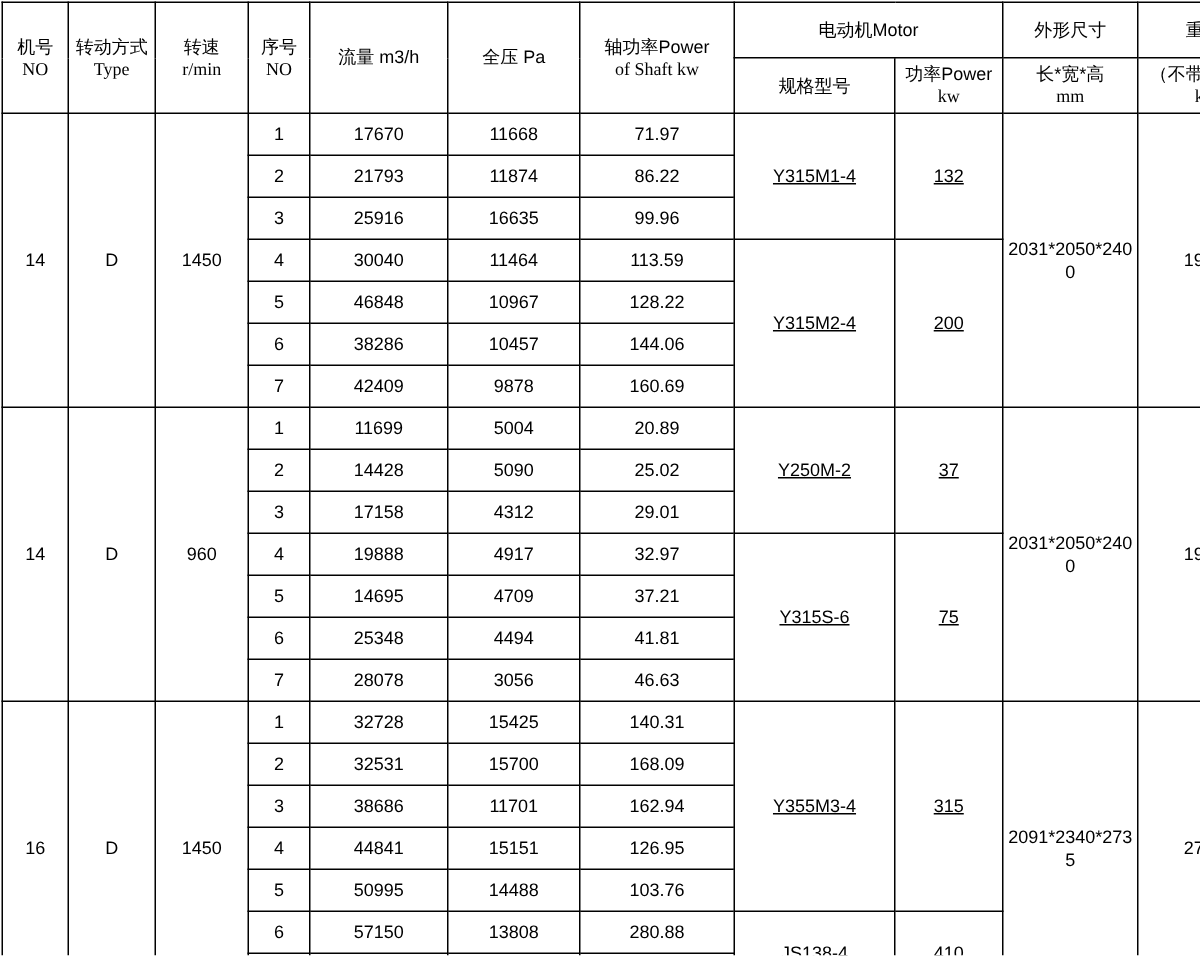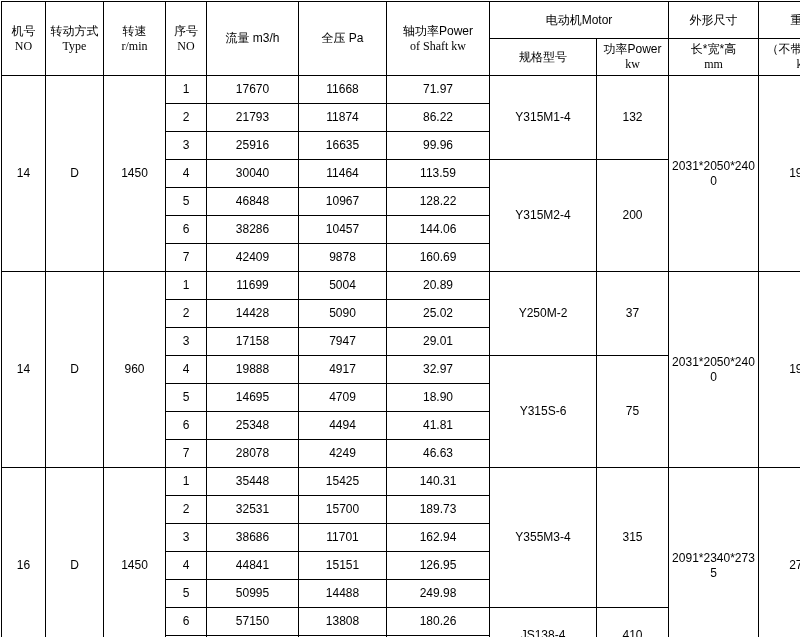--- a/index.html
+++ b/index.html
@@ -51,20 +51,21 @@
   
   .num {
     font-size: 12.5px;
     height: 25px;
   }
   .grp {
     font-size: 13px;
   }
   .motor {
     font-size: 12.5px;
+    text-decoration: underline;
   }
   .dim {
     font-size: 12px;
     line-height: 1.3;
   }
   .seq {
     font-size: 12.5px;
   }
   
   col.c-no     { width: 44px; }
@@ -208,91 +209,91 @@
         </tr>
         <tr>
           <td class="seq">2</td>
           <td class="num">14428</td>
           <td class="num">5090</td>
           <td class="num">25.02</td>
         </tr>
         <tr>
           <td class="seq">3</td>
           <td class="num">17158</td>
-          <td class="num">7947</td>
+          <td class="num">4312</td>
           <td class="num">29.01</td>
         </tr>
         <tr>
           <td class="seq">4</td>
           <td class="num">19888</td>
           <td class="num">4917</td>
           <td class="num">32.97</td>
           <td class="motor" rowspan="4">Y315S-6</td>
           <td class="motor" rowspan="4">75</td>
         </tr>
         <tr>
           <td class="seq">5</td>
           <td class="num">14695</td>
           <td class="num">4709</td>
-          <td class="num">18.90</td>
+          <td class="num">37.21</td>
         </tr>
         <tr>
           <td class="seq">6</td>
           <td class="num">25348</td>
           <td class="num">4494</td>
           <td class="num">41.81</td>
         </tr>
         <tr>
           <td class="seq">7</td>
           <td class="num">28078</td>
-          <td class="num">4249</td>
+          <td class="num">3056</td>
           <td class="num">46.63</td>
         </tr>
         <tr>
           <td class="grp" rowspan="7">16</td>
           <td class="grp" rowspan="7">D</td>
           <td class="grp" rowspan="7">1450</td>
           <td class="seq">1</td>
-          <td class="num">35448</td>
+          <td class="num">32728</td>
           <td class="num">15425</td>
           <td class="num">140.31</td>
           <td class="motor" rowspan="5">Y355M3-4</td>
           <td class="motor" rowspan="5">315</td>
           <td class="dim" rowspan="7">2091*2340*2735</td>
           <td class="grp" rowspan="7">2785</td>
         </tr>
         <tr>
           <td class="seq">2</td>
           <td class="num">32531</td>
           <td class="num">15700</td>
-          <td class="num">189.73</td>
+          <td class="num">168.09</td>
         </tr>
         <tr>
           <td class="seq">3</td>
           <td class="num">38686</td>
           <td class="num">11701</td>
           <td class="num">162.94</td>
         </tr>
         <tr>
           <td class="seq">4</td>
           <td class="num">44841</td>
           <td class="num">15151</td>
           <td class="num">126.95</td>
         </tr>
         <tr>
           <td class="seq">5</td>
           <td class="num">50995</td>
           <td class="num">14488</td>
-          <td class="num">249.98</td>
+          <td class="num">103.76</td>
         </tr>
         <tr>
           <td class="seq">6</td>
           <td class="num">57150</td>
           <td class="num">13808</td>
-          <td class="num">180.26</td>
+          <td class="num">280.88</td>
           <td class="motor" rowspan="2">JS138-4</td>
           <td class="motor" rowspan="2">410</td>
         </tr>
         <tr>
           <td class="seq">7</td>
           <td class="num">63315</td>
           <td class="num">13035</td>
           <td class="num">313.29</td>
         </tr>
       </tbody>

